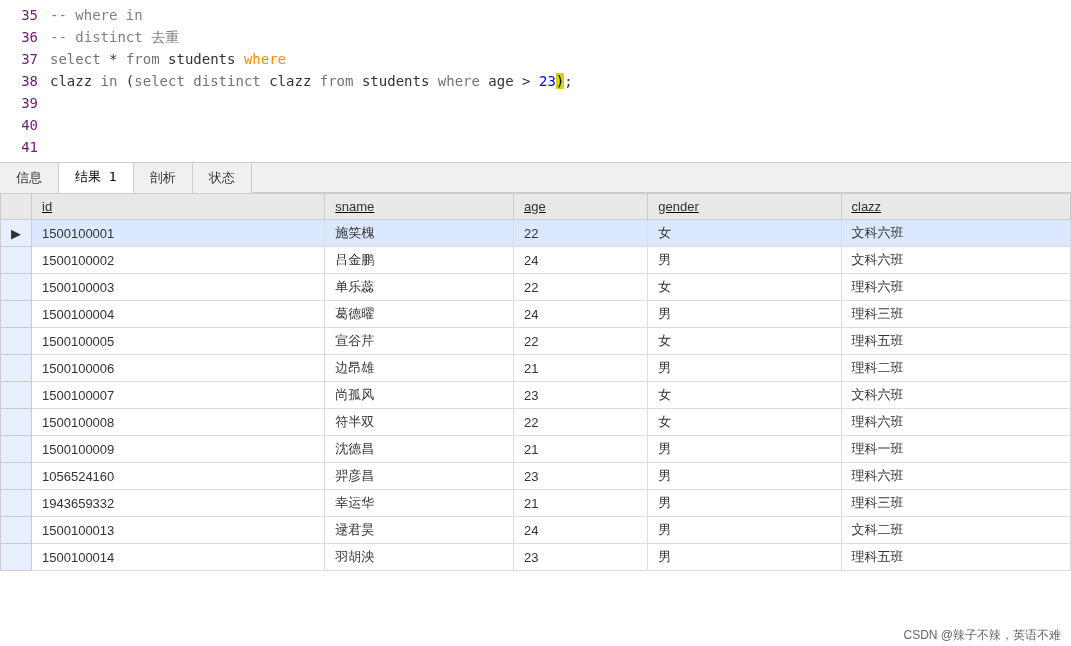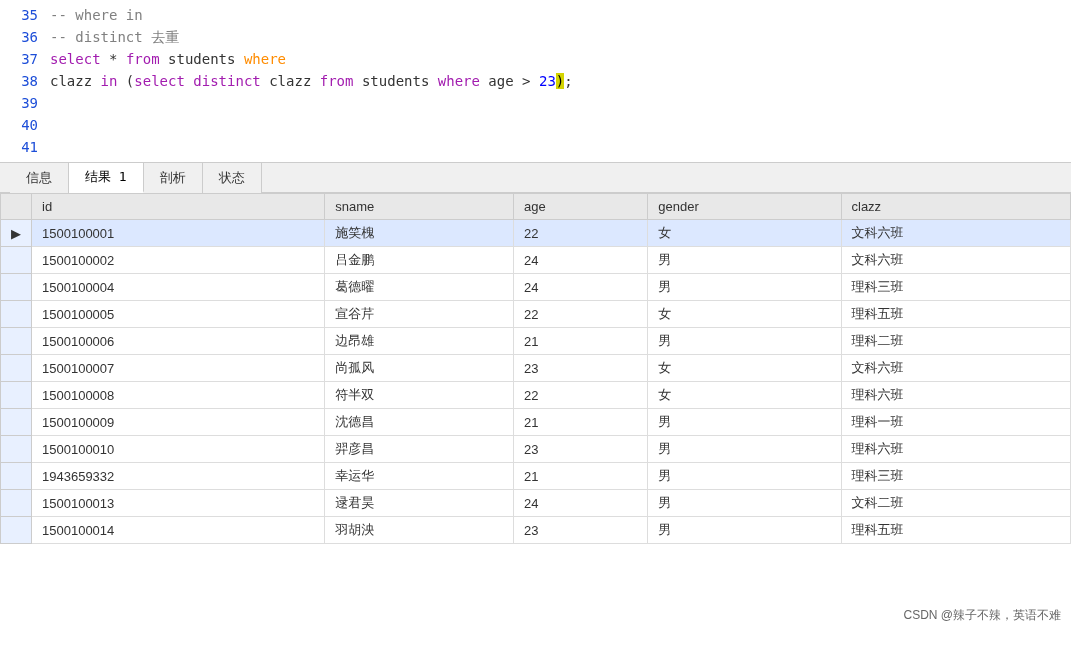--- a/index.html
+++ b/index.html
@@ -21,35 +21,35 @@
     }
 
     .code-line {
       display: flex;
       align-items: baseline;
       line-height: 22px;
       padding: 0 8px;
     }
 
     .line-num {
-      color: #1d4ed8;
+      color: #701a75;
       min-width: 30px;
       text-align: right;
       margin-right: 12px;
       user-select: none;
     }
 
     .code-content {
       color: #333333;
       white-space: pre;
     }
 
     
     .c-comment { color: #808080; }
-    .c-keyword { color: #a21caf; font-weight: normal; }
+    .c-keyword { color: #737373; font-weight: normal; }
     .c-keyword2 { color: #ff8c00; }
     .c-text { color: #333333; }
     .c-number { color: #0000ff; }
     .c-highlight { background: #d4d400; color: #000; }
 
     
     .tabs-bar {
       display: flex;
       align-items: center;
       background: #f0f0f0;
@@ -85,20 +85,21 @@
 
     table {
       border-collapse: collapse;
       width: 100%;
       font-size: 13px;
       font-family: 'Consolas', 'Microsoft YaHei', sans-serif;
     }
 
     table thead tr {
       background: #f0f0f0;
+      text-decoration: underline;
     }
 
     table th {
       text-align: left;
       padding: 5px 10px;
       border: 1px solid #cccccc;
       font-weight: normal;
       color: #333;
       background: #e8e8e8;
     }
@@ -117,21 +118,21 @@
       width: 14px;
       background: #e8f0ff;
       border: 1px solid #cccccc;
       text-align: center;
       color: #333;
     }
 
     
     .watermark {
       position: fixed;
-      bottom: 22px;
+      bottom: 2px;
       right: 10px;
       color: #666666;
       font-size: 12px;
       font-family: 'Microsoft YaHei', sans-serif;
     }
   </style>
 </head>
 <body>
 
 <div class="code-editor">
@@ -161,21 +162,21 @@
         <span class="code-content"></span>
       </div>
       <div class="code-line">
         <span class="line-num">41</span>
         <span class="code-content"></span>
       </div>
     </div>
 </div>
 
 <div class="tabs-bar">
-  <div id="tabs-container" style="display:flex;margin-left:10px;">
+  <div id="tabs-container" style="display:flex;">
       <div class="tab-item">信息</div>
       <div class="tab-item active">结果 1</div>
       <div class="tab-item">剖析</div>
       <div class="tab-item">状态</div>
     </div>
 </div>
 
 <div class="results-area">
   <table>
     <thead id="table-head">
@@ -200,20 +201,28 @@
         <tr>
           <td class="row-indicator"></td>
           <td>1500100002</td>
           <td>吕金鹏</td>
           <td>24</td>
           <td>男</td>
           <td>文科六班</td>
         </tr>
         <tr>
           <td class="row-indicator"></td>
+          <td>1500100003</td>
+          <td>单乐蕊</td>
+          <td>22</td>
+          <td>女</td>
+          <td>理科六班</td>
+        </tr>
+        <tr>
+          <td class="row-indicator"></td>
           <td>1500100004</td>
           <td>葛德曜</td>
           <td>24</td>
           <td>男</td>
           <td>理科三班</td>
         </tr>
         <tr>
           <td class="row-indicator"></td>
           <td>1500100005</td>
           <td>宣谷芹</td>
@@ -248,21 +257,21 @@
         <tr>
           <td class="row-indicator"></td>
           <td>1500100009</td>
           <td>沈德昌</td>
           <td>21</td>
           <td>男</td>
           <td>理科一班</td>
         </tr>
         <tr>
           <td class="row-indicator"></td>
-          <td>1500100010</td>
+          <td>1056524160</td>
           <td>羿彦昌</td>
           <td>23</td>
           <td>男</td>
           <td>理科六班</td>
         </tr>
         <tr>
           <td class="row-indicator"></td>
           <td>1943659332</td>
           <td>幸运华</td>
           <td>21</td>

